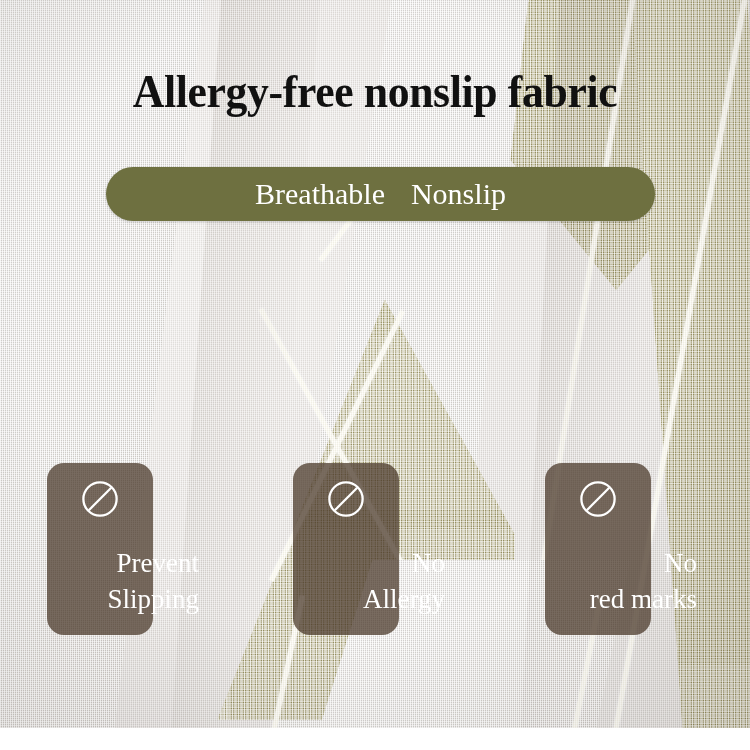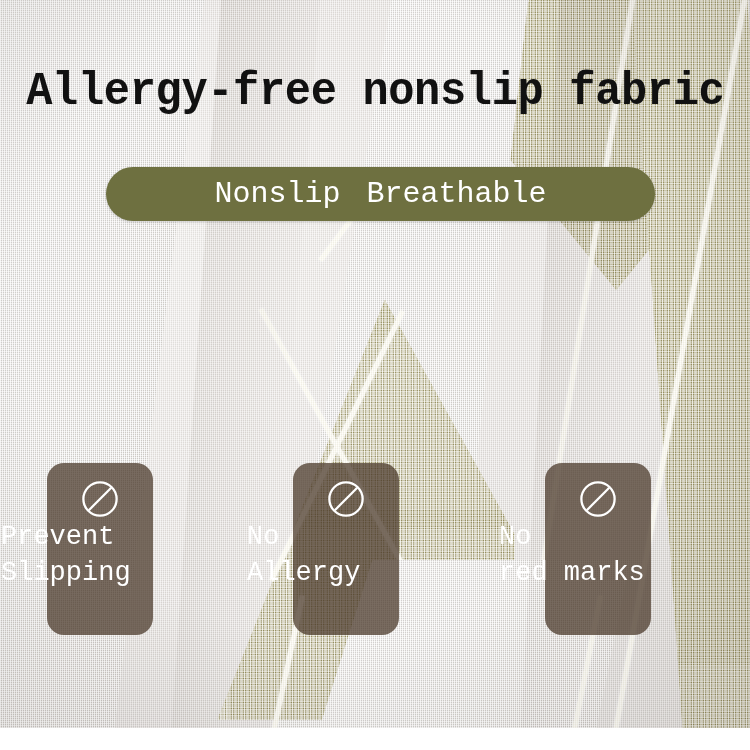--- a/index.html
+++ b/index.html
@@ -5,21 +5,21 @@
   html, body {
     margin: 0;
     padding: 0;
     background: #ffffff;
   }
   #stage {
     position: relative;
     width: 750px;
     height: 728px;
     overflow: hidden;
-    font-family: Liberation Mono, monospace;
+    font-family: Liberation Serif, serif;
     background: #E9E5E2;
   }
 
   
   .photo {
     position: absolute;
     inset: 0;
     overflow: hidden;
   }
 
@@ -155,24 +155,24 @@
     flex: none;
   }
   .noicon circle, .noicon line {
     stroke: #FFFFFF;
     stroke-width: 2.4;
     fill: none;
   }
 
   .card-label {
     position: absolute;
-    top: 56px;
+    top: 82px;
     left: -46px;
     width: 198px;
-    text-align: left;
+    text-align: right;
     color: #FFFFFF;
     font-size: 27px;
     line-height: 36px;
     white-space: pre-line;
   }
 </style>
 </head>
 <body>
 
 <div id="stage">
@@ -224,22 +224,22 @@
     <div class="fold-shade" style="left:520px; top:0; width:130px; height:750px;
                 clip-path: polygon(30% 0%, 100% 0%, 78% 100%, 0% 100%);"></div>
 
     <div class="weave"></div>
     <div class="vignette"></div>
   </div>
 
   <div class="title">Allergy-free nonslip fabric</div>
 
   <div class="pill">
+    <span class="pill-word">Breathable</span>
     <span class="pill-word">Nonslip</span>
-    <span class="pill-word">Breathable</span>
   </div>
 
   <div class="cards">
 
     <div class="card c1">
       <svg class="noicon" viewBox="0 0 40 40">
         <circle cx="20" cy="20" r="17.5"></circle>
         <line x1="8.2" y1="31.8" x2="31.8" y2="8.2"></line>
       </svg>
       <div class="card-label">Prevent

